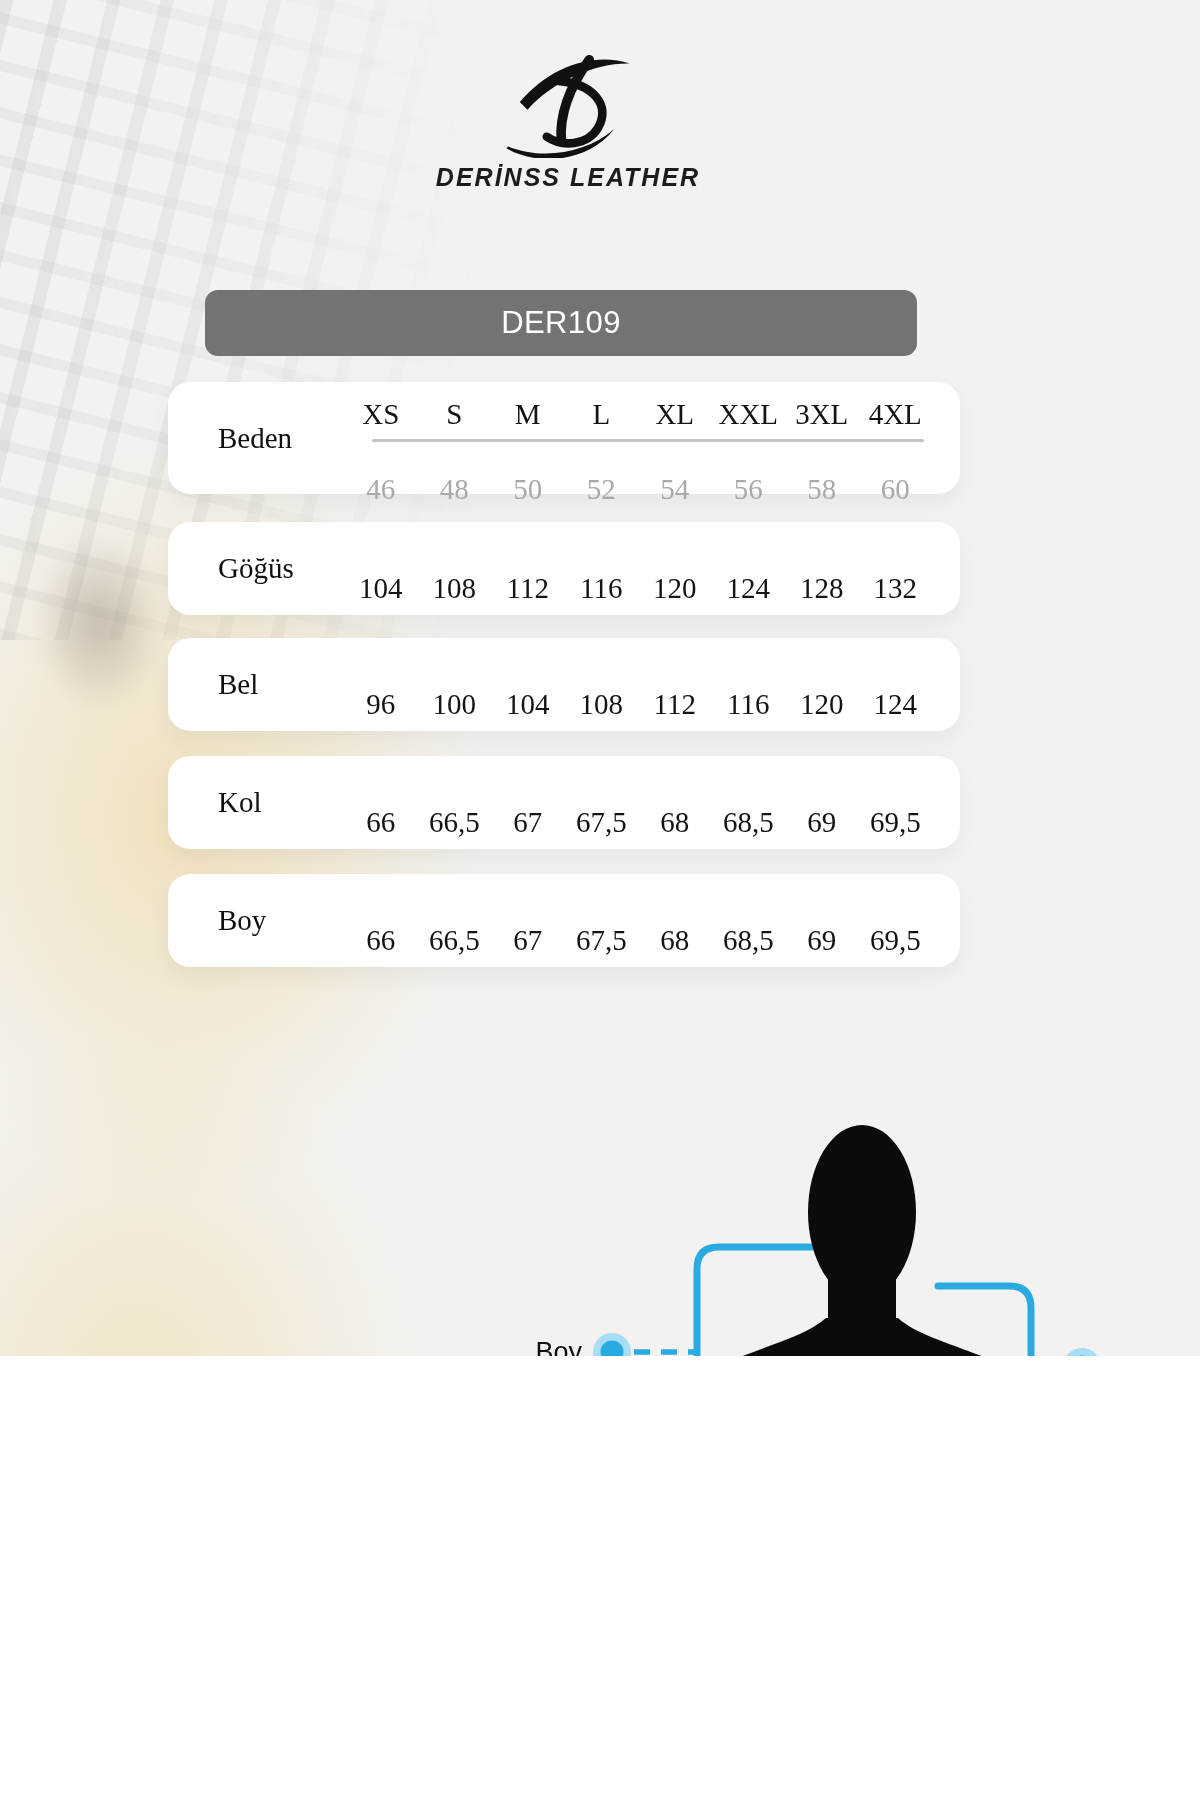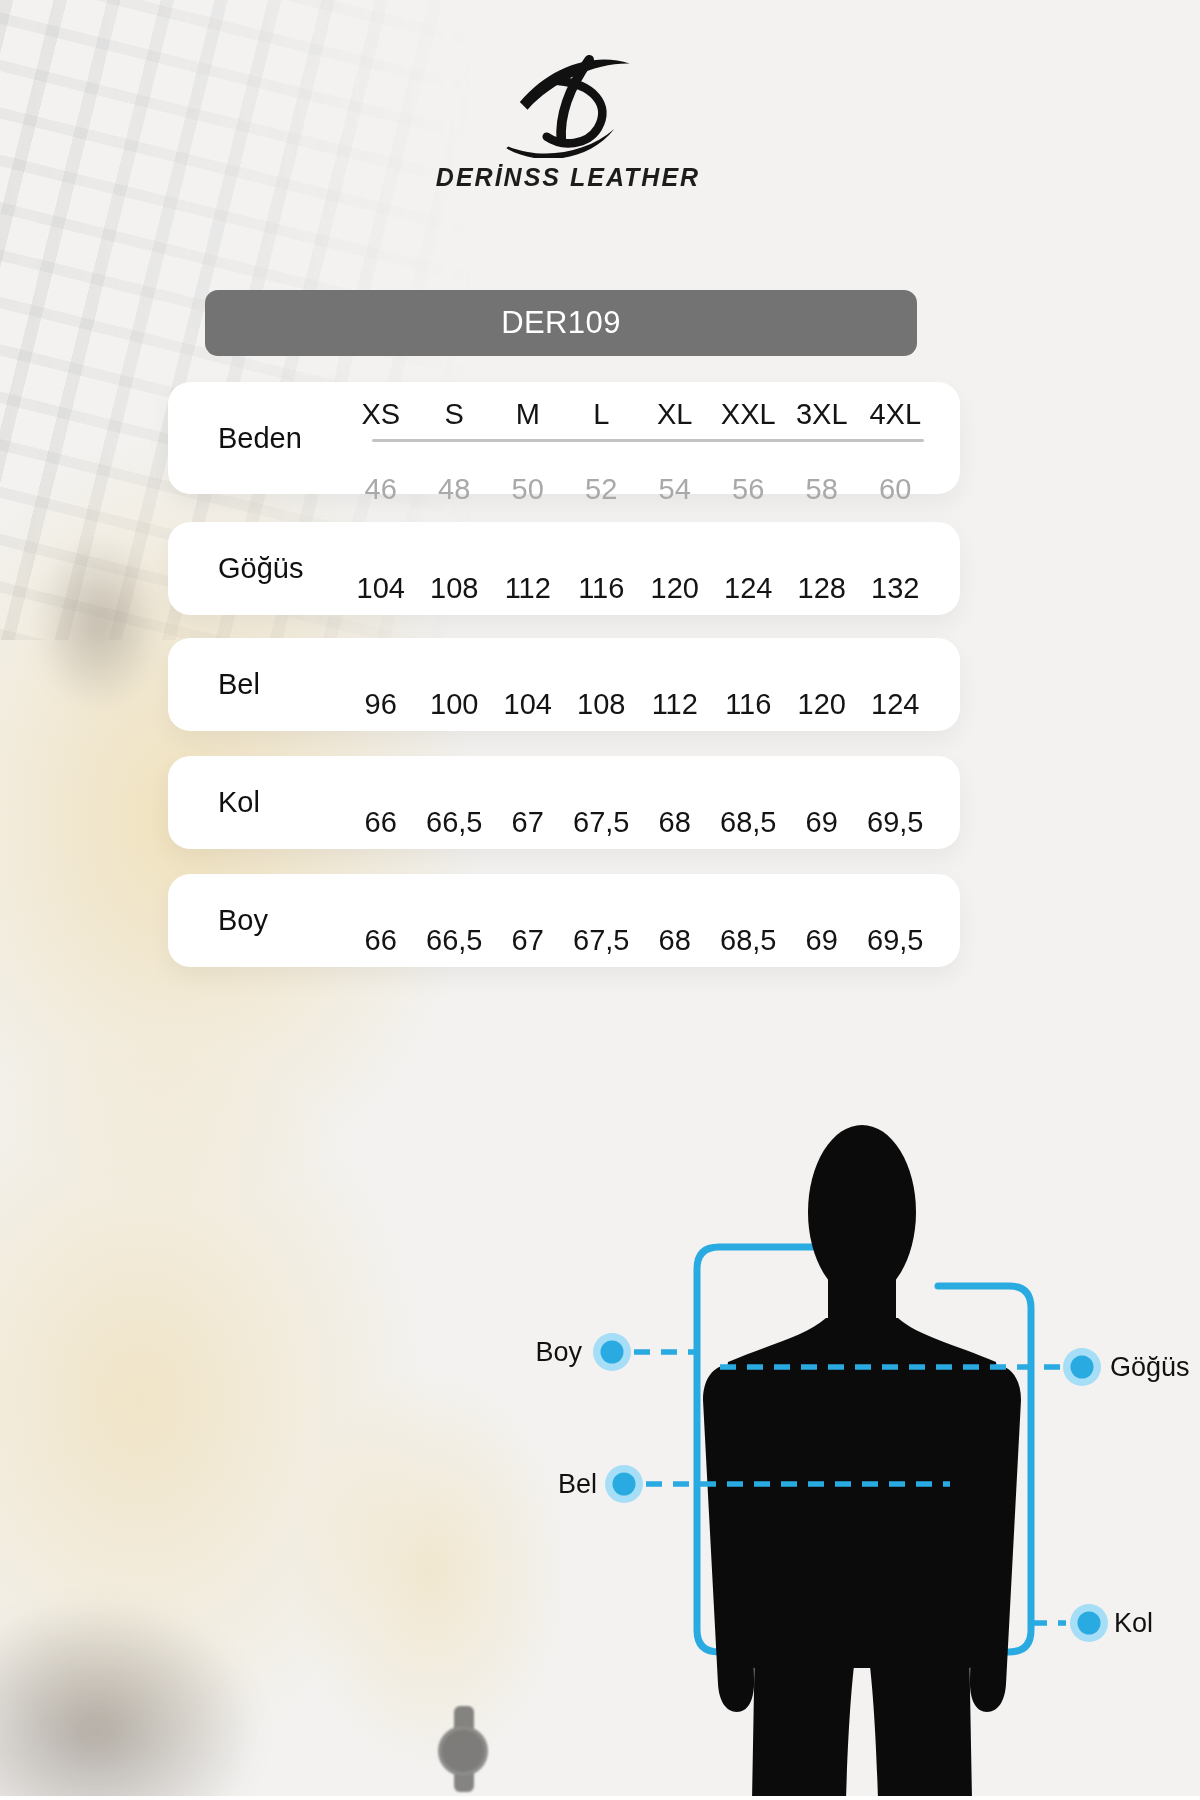--- a/index.html
+++ b/index.html
@@ -1,17 +1,17 @@
 <!DOCTYPE html>
 <html style="--accent: #29ABE2;"><head>
 <meta charset="utf-8">
 <style>
   html,body{margin:0;padding:0;}
   .page{
-    position:relative; width:1200px; height:1796px; overflow:hidden;
+    position:relative; width:1200px; height:1356px; overflow:hidden;
     background:#f3f2f0;
     font-family:"Liberation Sans","DejaVu Sans",sans-serif;
     color:#141414;
   }
   
   .bg-buildings{
     position:absolute; left:0; top:0; width:500px; height:640px;
     background:
       repeating-linear-gradient(104deg, rgba(110,112,118,.10) 0 13px, rgba(255,255,255,0) 13px 52px),
       repeating-linear-gradient(14deg, rgba(110,112,118,.07) 0 11px, rgba(255,255,255,0) 11px 46px);
@@ -45,20 +45,21 @@
     position:absolute; left:205px; top:290px; width:712px; height:66px;
     background:#737373; border-radius:13px;
     display:flex; align-items:center; justify-content:center; gap:17px;
     color:#fff; font-size:31px; font-weight:500; letter-spacing:.4px;
   }
 
   
   .card{
     position:absolute; left:168px; width:792px; background:#fff; border-radius:22px;
     box-shadow:0 10px 24px rgba(0,0,0,.05);
+    font-family:Liberation Serif, serif;
   }
   .card-header{top:382px; height:112px;}
   .row-label{
     position:absolute; left:50px; top:0; height:100%;
     display:flex; align-items:center; font-size:29px; font-weight:500; color:#101010;
   }
   .cols{
     position:absolute; left:176px; right:28px;
     display:grid; grid-template-columns:repeat(8,1fr);
   }

